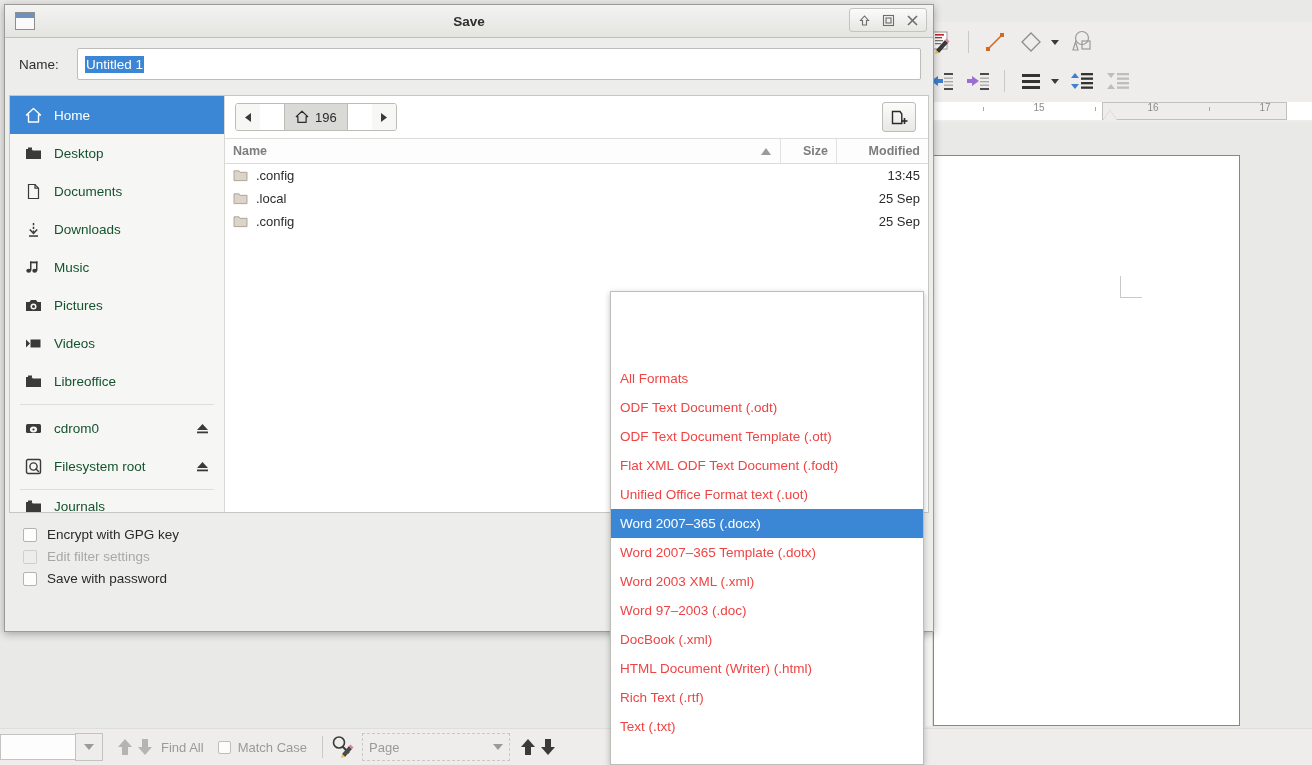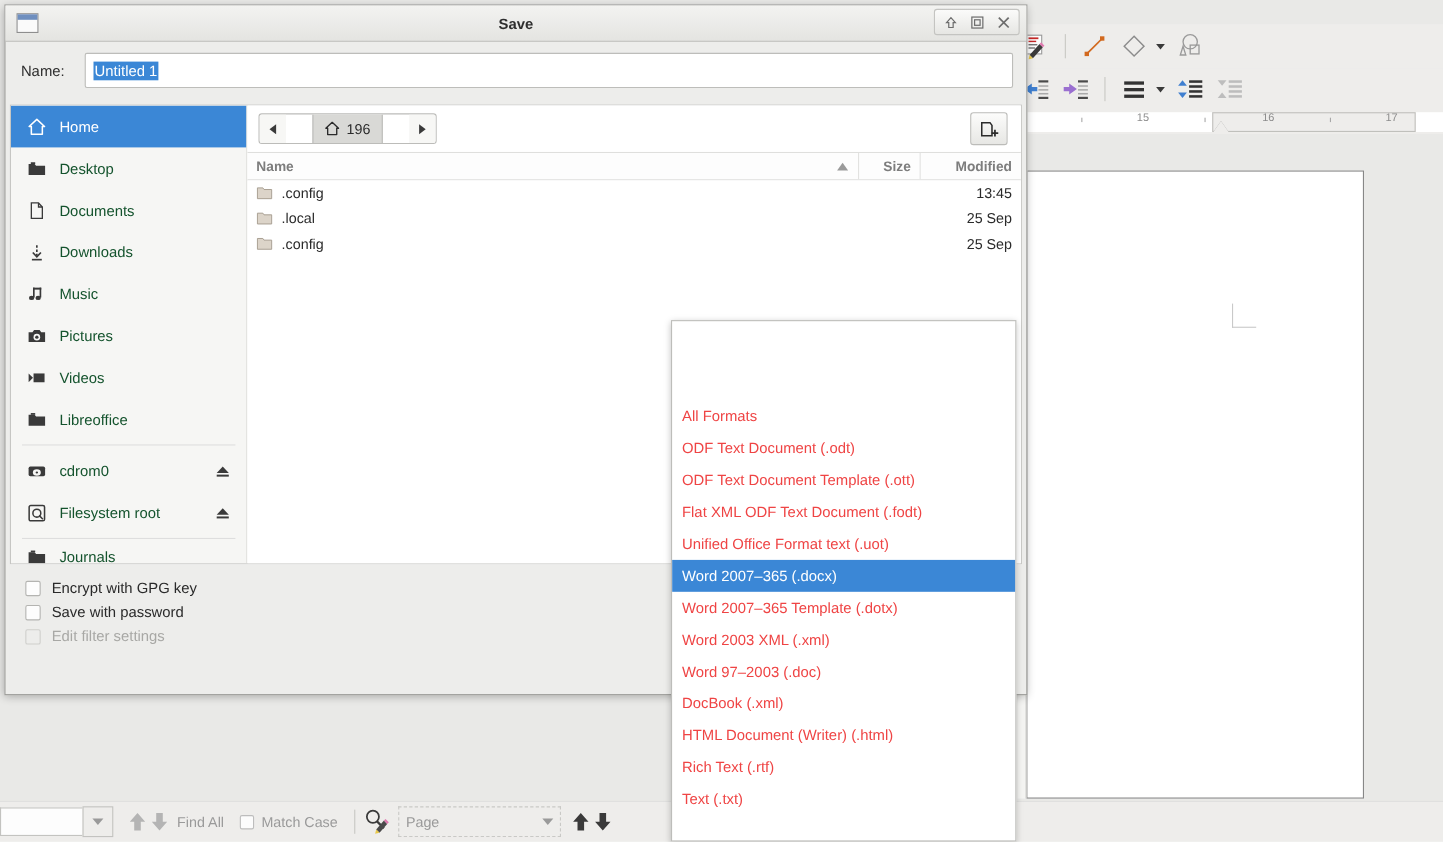--- a/index.html
+++ b/index.html
@@ -635,26 +635,26 @@
       </div>
     </div>
   </div>
 
   <div id="dlg-options">
     <div class="optrow">
       <span class="cbx"></span>
       <span class="opt-lbl">Encrypt with GPG key</span>
     </div>
     <div class="optrow">
+      <span class="cbx disabled"></span>
+      <span class="opt-lbl disabled">Edit filter settings</span>
+    </div>
+    <div class="optrow">
       <span class="cbx"></span>
       <span class="opt-lbl">Save with password</span>
-    </div>
-    <div class="optrow">
-      <span class="cbx disabled"></span>
-      <span class="opt-lbl disabled">Edit filter settings</span>
     </div>
   </div>
 </div>
 
 <div id="format-popup">
   <div class="fmt">All Formats</div>
   <div class="fmt">ODF Text Document (.odt)</div>
   <div class="fmt">ODF Text Document Template (.ott)</div>
   <div class="fmt">Flat XML ODF Text Document (.fodt)</div>
   <div class="fmt">Unified Office Format text (.uot)</div>

